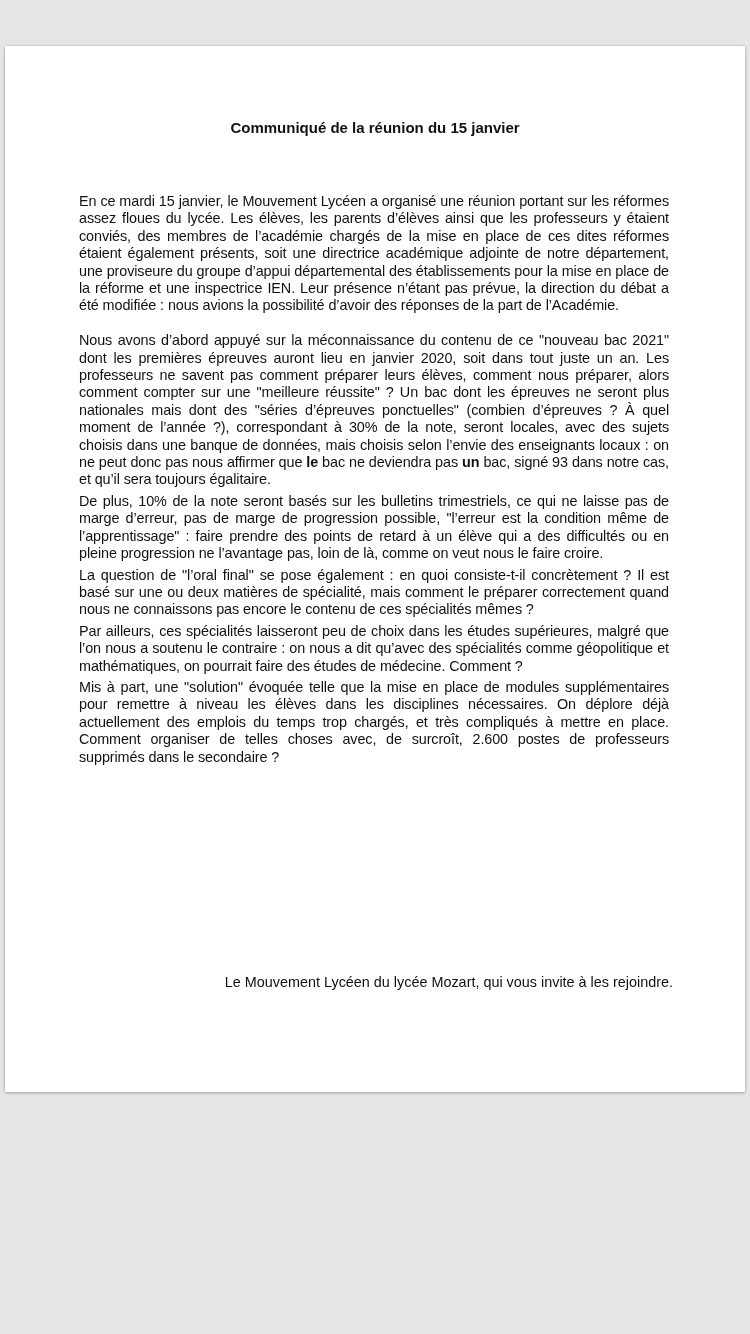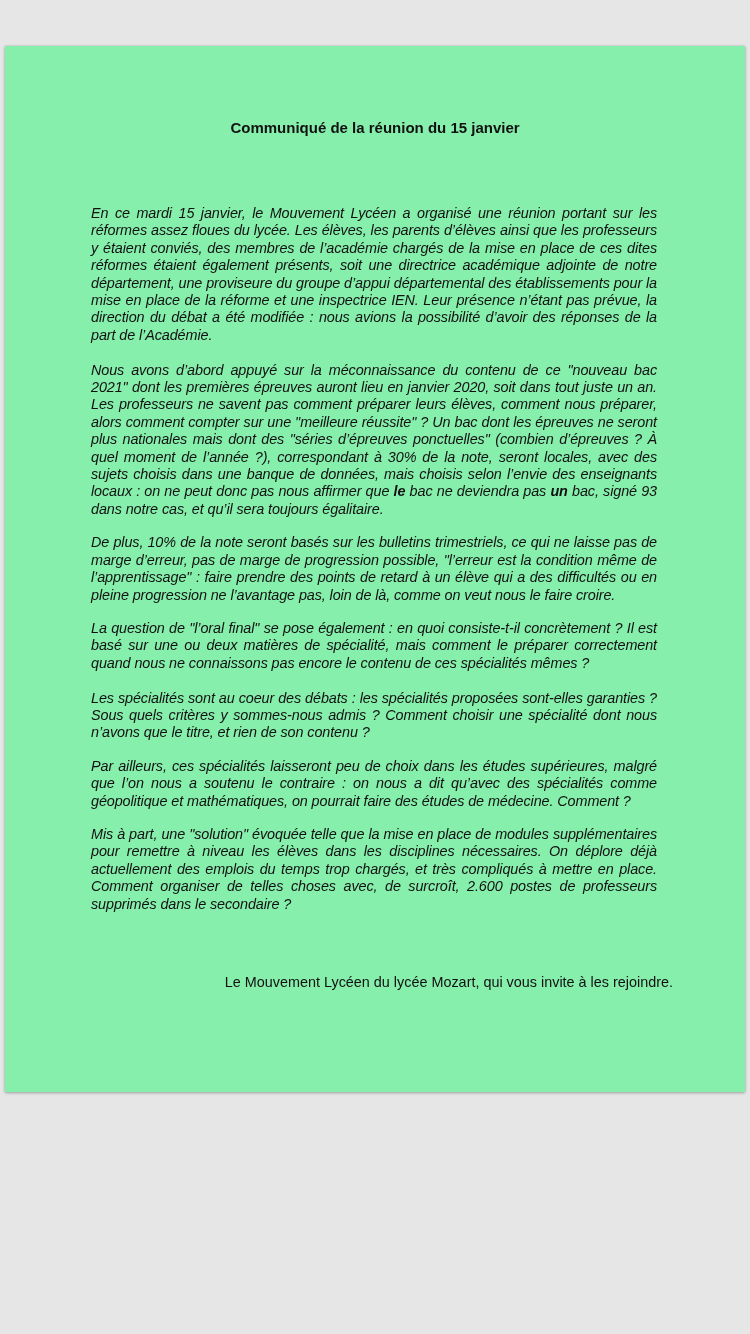--- a/index.html
+++ b/index.html
@@ -14,21 +14,21 @@
       overflow: hidden;
       font-family: "Liberation Sans", sans-serif;
       color: #111;
     }
     .sheet {
       position: absolute;
       left: 5px;
       top: 46px;
       width: 740px;
       height: 1046px;
-      background: #86efac;
+      background: #ffffff;
       box-shadow: 0 1px 3px rgba(0,0,0,0.28), 0 0 2px rgba(0,0,0,0.12);
     }
     .title {
       position: absolute;
       left: 0;
       right: 0;
       top: 73px;
       text-align: center;
       font-weight: bold;
       font-size: 15px;
@@ -39,22 +39,21 @@
       position: absolute;
       left: 70px;
       width: 598px;
       top: 143px;
       font-size: 14.4px;
       line-height: 17.4px;
       text-align: justify;
       letter-spacing: -0.1px;
     }
     .para {
-      margin: 16px;
-      font-style: italic;
+      margin: 4px;
     }
     .para.gap {
       margin-top: 17.4px;
     }
     .para.last-line-left {
       text-align-last: left;
     }
     b {
       font-weight: bold;
     }
@@ -75,21 +74,20 @@
 
   <div class="body-text">
     <p class="para last-line-left">En ce mardi 15 janvier, le Mouvement Lycéen a organisé une réunion portant sur les réformes assez floues du lycée. Les élèves, les parents d’élèves ainsi que les professeurs y étaient conviés, des membres de l’académie chargés de la mise en place de ces dites réformes étaient également présents, soit une directrice académique adjointe de notre département, une proviseure du groupe d’appui départemental des établissements pour la mise en place de la réforme et une inspectrice IEN. Leur présence n’étant pas prévue, la direction du débat a été modifiée : nous avions la possibilité d’avoir des réponses de la part de l’Académie.</p>
 
     <p class="para gap last-line-left"><span>Nous avons d’abord appuyé sur la méconnaissance du contenu de ce "nouveau bac 2021" dont les premières épreuves auront lieu en janvier 2020, soit dans tout juste un an. Les professeurs ne savent pas comment préparer leurs élèves, comment nous préparer, alors comment compter sur une "meilleure réussite" ? Un bac dont les épreuves ne seront plus nationales mais dont des "séries d’épreuves ponctuelles" (combien d’épreuves ? À quel moment de l’année ?), correspondant à 30% de la note, seront locales, avec des sujets choisis dans une banque de données, mais choisis selon l’envie des enseignants locaux : on ne peut donc pas nous affirmer que </span><b>le</b><span> bac ne deviendra pas </span><b>un</b><span> bac, signé 93 dans notre cas, et qu’il sera toujours égalitaire.</span></p>
 
     <p class="para last-line-left">De plus, 10% de la note seront basés sur les bulletins trimestriels, ce qui ne laisse pas de marge d’erreur, pas de marge de progression possible, "l’erreur est la condition même de l’apprentissage" : faire prendre des points de retard à un élève qui a des difficultés ou en pleine progression ne l’avantage pas, loin de là, comme on veut nous le faire croire.</p>
 
     <p class="para last-line-left">La question de "l’oral final" se pose également : en quoi consiste-t-il concrètement ? Il est basé sur une ou deux matières de spécialité, mais comment le préparer correctement quand nous ne connaissons pas encore le contenu de ces spécialités mêmes ?</p>
 
-    <p class="para gap last-line-left">Les spécialités sont au coeur des débats : les spécialités proposées sont-elles garanties ? Sous quels critères y sommes-nous admis ? Comment choisir une spécialité dont nous n’avons que le titre, et rien de son contenu ?</p>
 
     <p class="para last-line-left">Par ailleurs, ces spécialités laisseront peu de choix dans les études supérieures, malgré que l’on nous a soutenu le contraire : on nous a dit qu’avec des spécialités comme géopolitique et mathématiques, on pourrait faire des études de médecine. Comment ?</p>
 
     <p class="para last-line-left">Mis à part, une "solution" évoquée telle que la mise en place de modules supplémentaires pour remettre à niveau les élèves dans les disciplines nécessaires. On déplore déjà actuellement des emplois du temps trop chargés, et très compliqués à mettre en place. Comment organiser de telles choses avec, de surcroît, 2.600 postes de professeurs supprimés dans le secondaire ?</p>
 
   </div>
 
   <div class="signature">Le Mouvement Lycéen du lycée Mozart, qui vous invite à les rejoindre.</div>
 </div>
 

